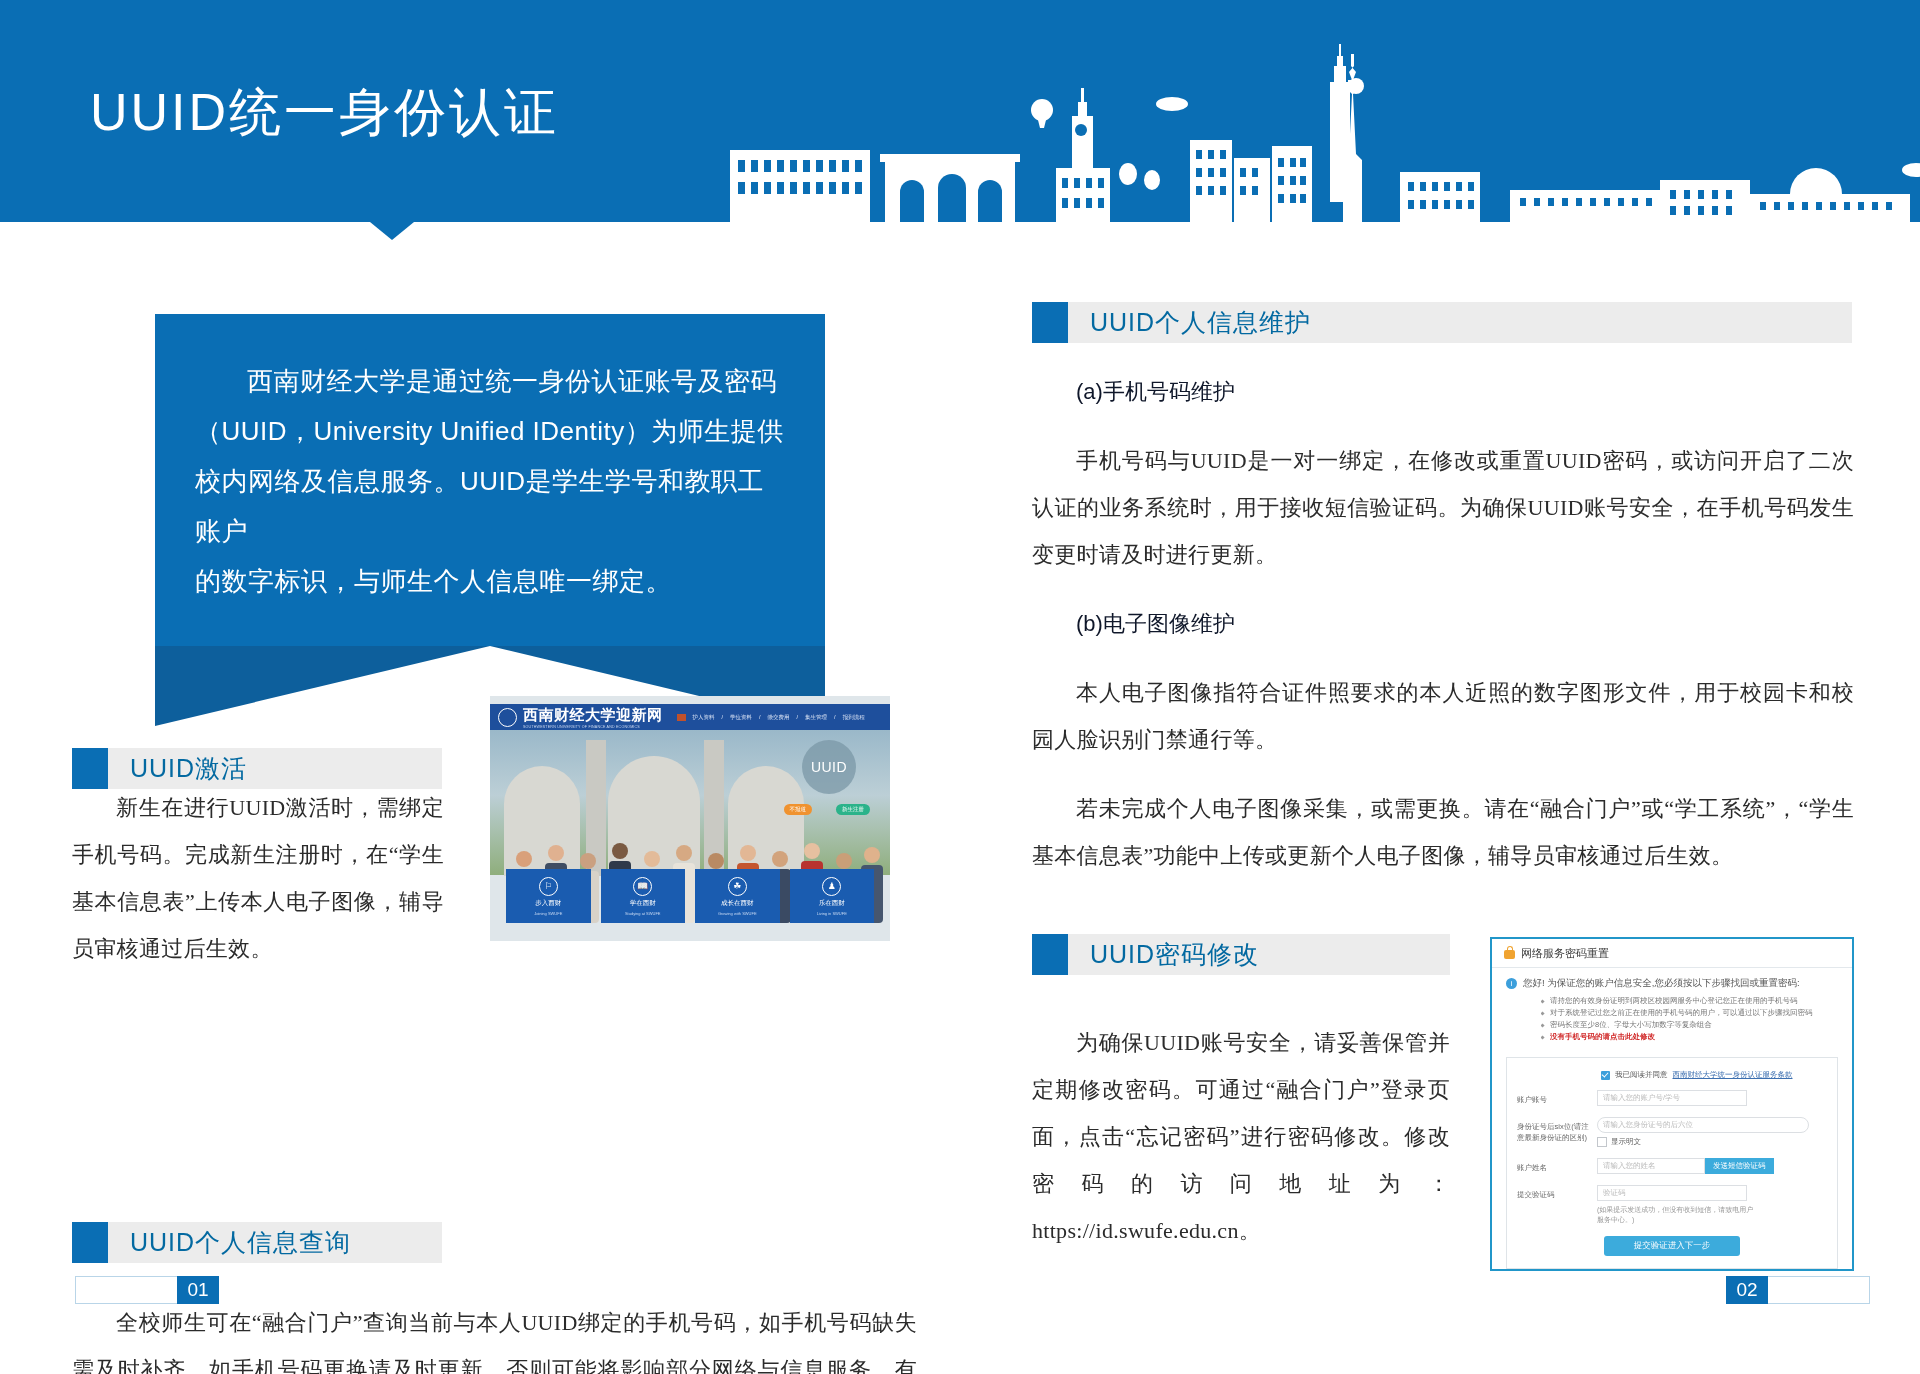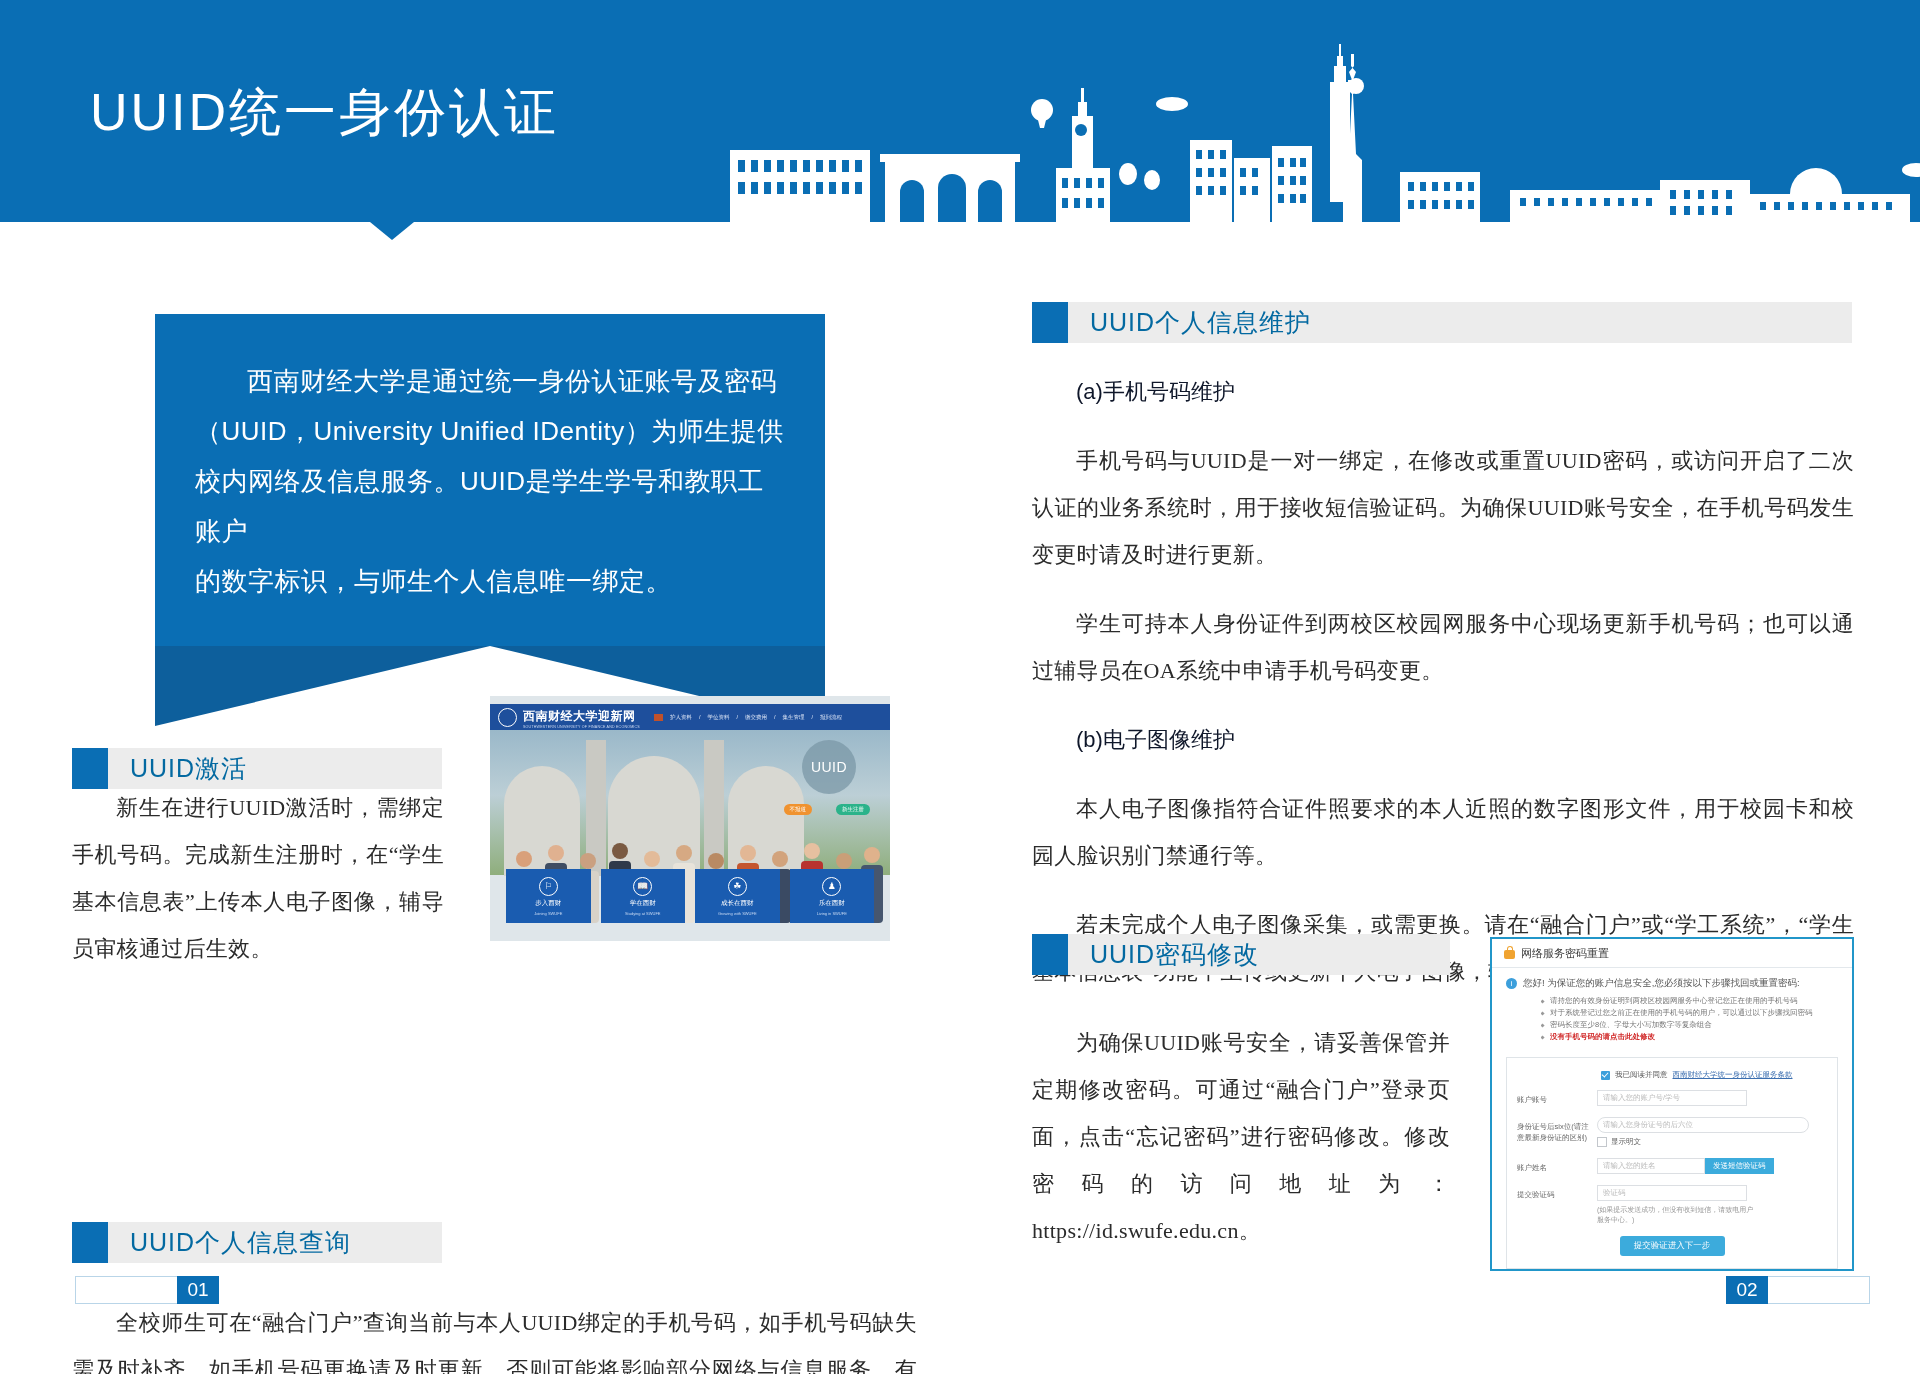--- a/index.html
+++ b/index.html
@@ -394,21 +394,21 @@
   .ss-subcheck-box {
     width: 8px; height: 8px;
     border: 1px solid #c3c7cc;
     background: #fff;
     flex: none;
   }
   .ss-subcheck-label { font-size: 7.5px; color: #666; }
   .ss-hint { font-size: 7px; color: #999; line-height: 10px; margin-top: 4px; width: 160px; }
   .ss-submit {
     margin: 4px auto 0 auto;
-    width: 105px; height: 20px;
+    width: 136px; height: 20px;
     background: #3cabdc;
     border-radius: 3px;
     color: #fff;
     font-size: 8.5px;
     display: flex;
     align-items: center;
     justify-content: center;
   }
 
   
@@ -423,21 +423,21 @@
     box-sizing: border-box;
     gap: 6px;
     z-index: 3;
   }
   .t1-logo {
     width: 17px; height: 17px;
     border-radius: 50%;
     border: 1.4px solid #ffffff;
     flex: none;
   }
-  .t1-brand { color: #fff; font-size: 12px; font-weight: bold; letter-spacing: .5px; }
+  .t1-brand { color: #fff; font-size: 15px; font-weight: bold; letter-spacing: .5px; }
   .t1-brand-sub { color: #cfdcf3; font-size: 3.6px; display: block; letter-spacing: .2px; }
   .t1-navitems { display: flex; gap: 7px; margin-left: 8px; align-items: center; }
   .t1-navitem { color: #dfe7f7; font-size: 5.5px; }
   .t1-navsq { width: 9px; height: 7px; background: #c0512b; flex: none; }
   .t1-photo {
     position: absolute;
     left: 0; top: 34px;
     width: 400px; height: 145px;
     background: linear-gradient(180deg,#9ab8c9 0%,#bccfd6 45%,#8fae7c 100%);
     z-index: 1;
@@ -799,21 +799,20 @@
     <div class="sec-head">
       <div class="tab"></div>
       <div class="bar">
           <span>UUID个人信息维护</span>
         </div>
     </div>
   </div>
   <div class="blk-info-body">
     <div class="sub-label">(a)手机号码维护</div>
     <p class="para">手机号码与UUID是一对一绑定，在修改或重置UUID密码，或访问开启了二次认证的业务系统时，用于接收短信验证码。为确保UUID账号安全，在手机号码发生变更时请及时进行更新。</p>
-    <p class="para">学生可持本人身份证件到两校区校园网服务中心现场更新手机号码；也可以通过辅导员在OA系统中申请手机号码变更。</p>
     <div class="sub-label">(b)电子图像维护</div>
     <p class="para">本人电子图像指符合证件照要求的本人近照的数字图形文件，用于校园卡和校园人脸识别门禁通行等。</p>
     <p class="para">若未完成个人电子图像采集，或需更换。请在“融合门户”或“学工系统”，“学生基本信息表”功能中上传或更新个人电子图像，辅导员审核通过后生效。</p>
   </div>
 
   <div class="blk-pwd-head">
     <div class="sec-head">
       <div class="tab"></div>
       <div class="bar">
           <span>UUID密码修改</span>

